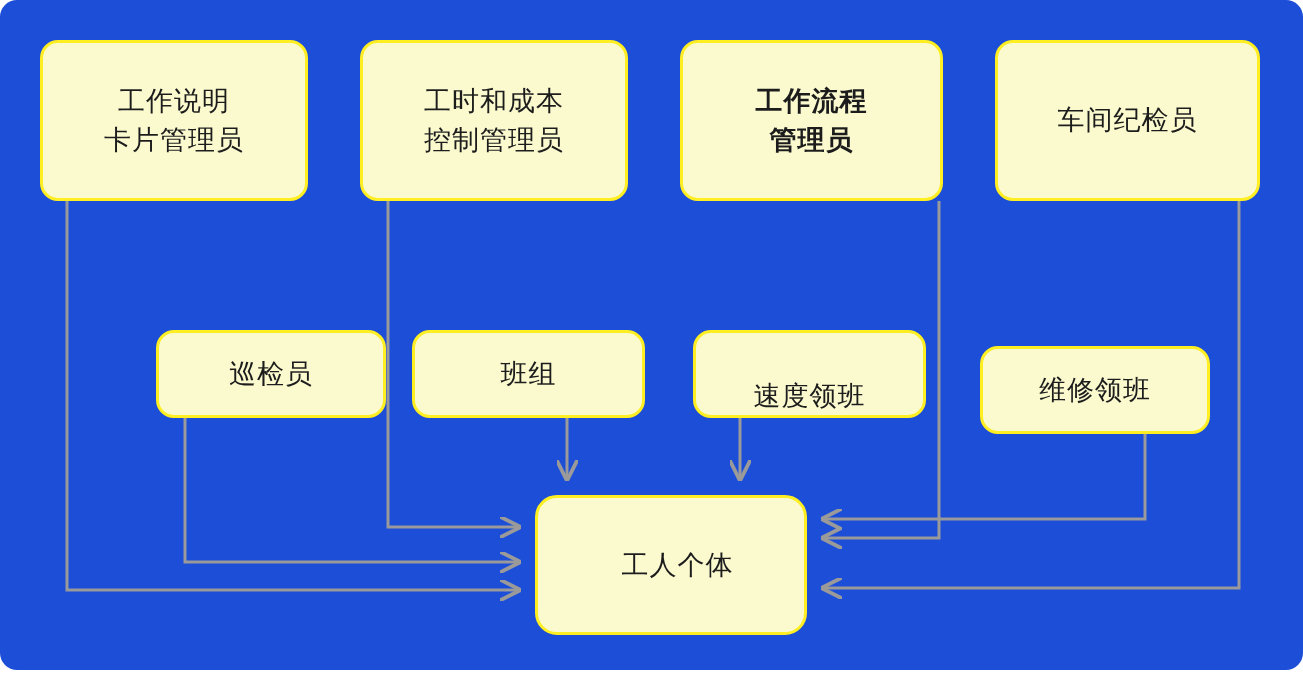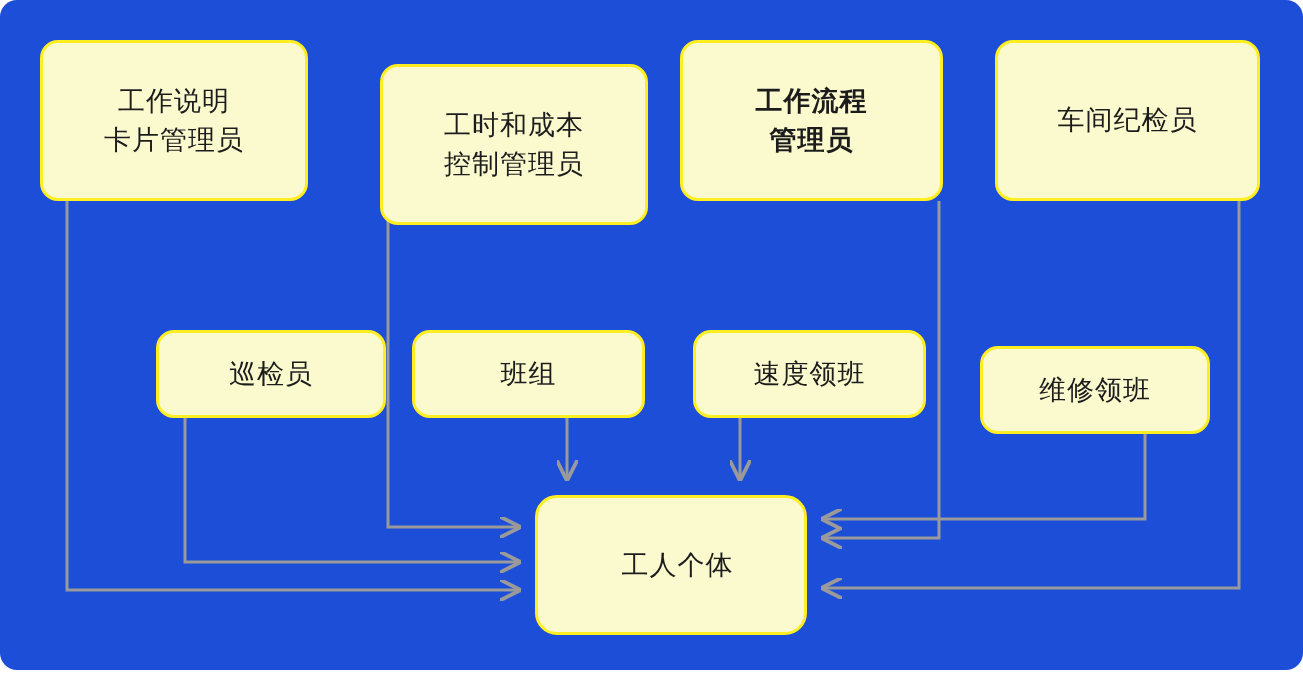--- a/index.html
+++ b/index.html
@@ -79,38 +79,38 @@
         <path d="M1145,418 L1145,519 L823,519" stroke="#9a9a9a" marker-end="url(#arrow-left)"></path>
         <path d="M1239,201 L1239,588 L823,588" stroke="#9a9a9a" marker-end="url(#arrow-left)"></path>
       </g>
   </svg>
 
   <div id="nodes">
       <div class="node" style="left: 40px; top: 40px; width: 268px; height: 161px; background: rgb(251, 250, 207); border-color: rgb(255, 238, 34); color: rgb(28, 28, 28);">
         <span class="label">工作说明
 卡片管理员</span>
       </div>
-      <div class="node" style="left: 380px; top: 40px; width: 268px; height: 161px; background: rgb(251, 250, 207); border-color: rgb(255, 238, 34); color: rgb(28, 28, 28); margin-top: 24px;">
+      <div class="node" style="left: 360px; top: 40px; width: 268px; height: 161px; background: rgb(251, 250, 207); border-color: rgb(255, 238, 34); color: rgb(28, 28, 28);">
         <span class="label">工时和成本
 控制管理员</span>
       </div>
       <div class="node" style="left: 680px; top: 40px; width: 263px; height: 161px; background: rgb(251, 250, 207); border-color: rgb(255, 238, 34); color: rgb(28, 28, 28); font-weight: bold;">
         <span class="label">工作流程
 管理员</span>
       </div>
       <div class="node" style="left: 995px; top: 40px; width: 265px; height: 161px; background: rgb(251, 250, 207); border-color: rgb(255, 238, 34); color: rgb(28, 28, 28);">
         <span class="label">车间纪检员</span>
       </div>
       <div class="node" style="left: 128px; top: 330px; width: 230px; height: 88px; background: rgb(251, 250, 207); border-color: rgb(255, 238, 34); color: rgb(28, 28, 28); margin-left: 28px;">
         <span class="label">巡检员</span>
       </div>
       <div class="node" style="left: 412px; top: 330px; width: 233px; height: 88px; background: rgb(251, 250, 207); border-color: rgb(255, 238, 34); color: rgb(28, 28, 28);">
         <span class="label">班组</span>
       </div>
-      <div class="node" style="left: 693px; top: 330px; width: 233px; height: 88px; background: rgb(251, 250, 207); border-color: rgb(255, 238, 34); color: rgb(28, 28, 28);">
+      <div class="node" style="left: 693px; top: 330px; width: 233px; height: 88px; background: rgb(251, 250, 207); border-color: rgb(255, 238, 34); color: rgb(28, 28, 28); align-items: flex-end;">
         <span class="label">速度领班</span>
       </div>
       <div class="node" style="left: 980px; top: 346px; width: 230px; height: 88px; background: rgb(251, 250, 207); border-color: rgb(255, 238, 34); color: rgb(28, 28, 28);">
         <span class="label">维修领班</span>
       </div>
       <div class="node center" style="left: 535px; top: 495px; width: 272px; height: 140px; background: rgb(251, 250, 207); border-color: rgb(255, 238, 34); color: rgb(28, 28, 28); padding-left: 13px;">
         <span class="label">工人个体</span>
       </div>
     </div>
 

